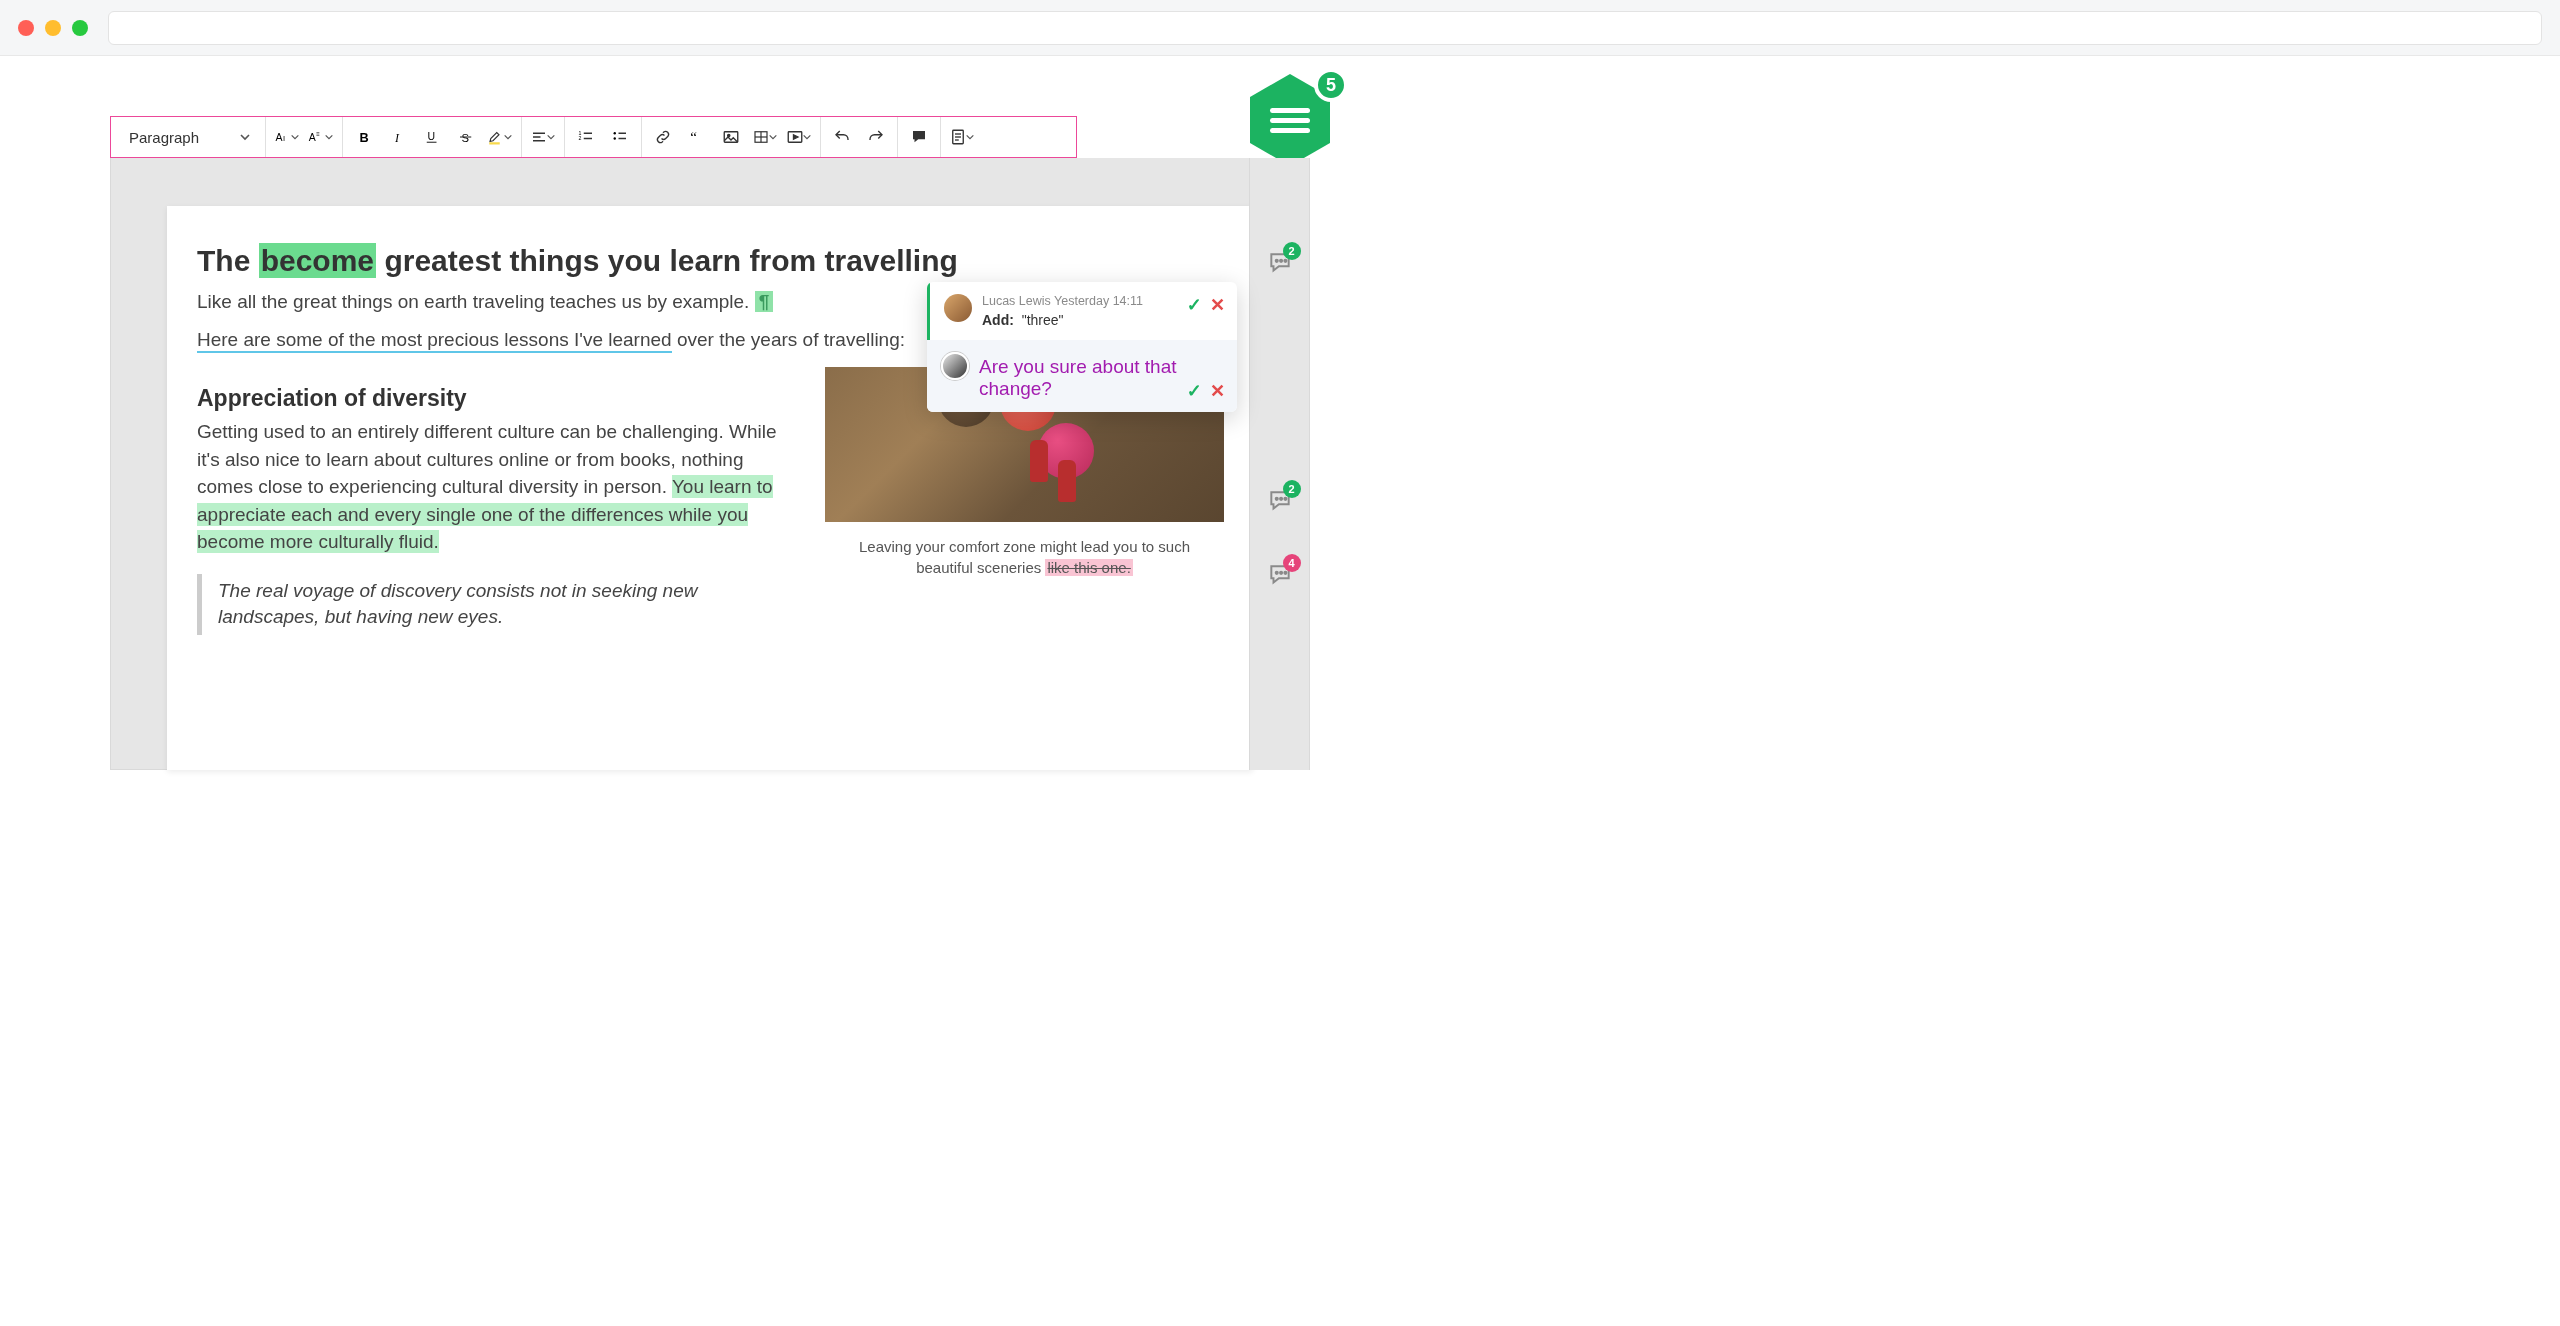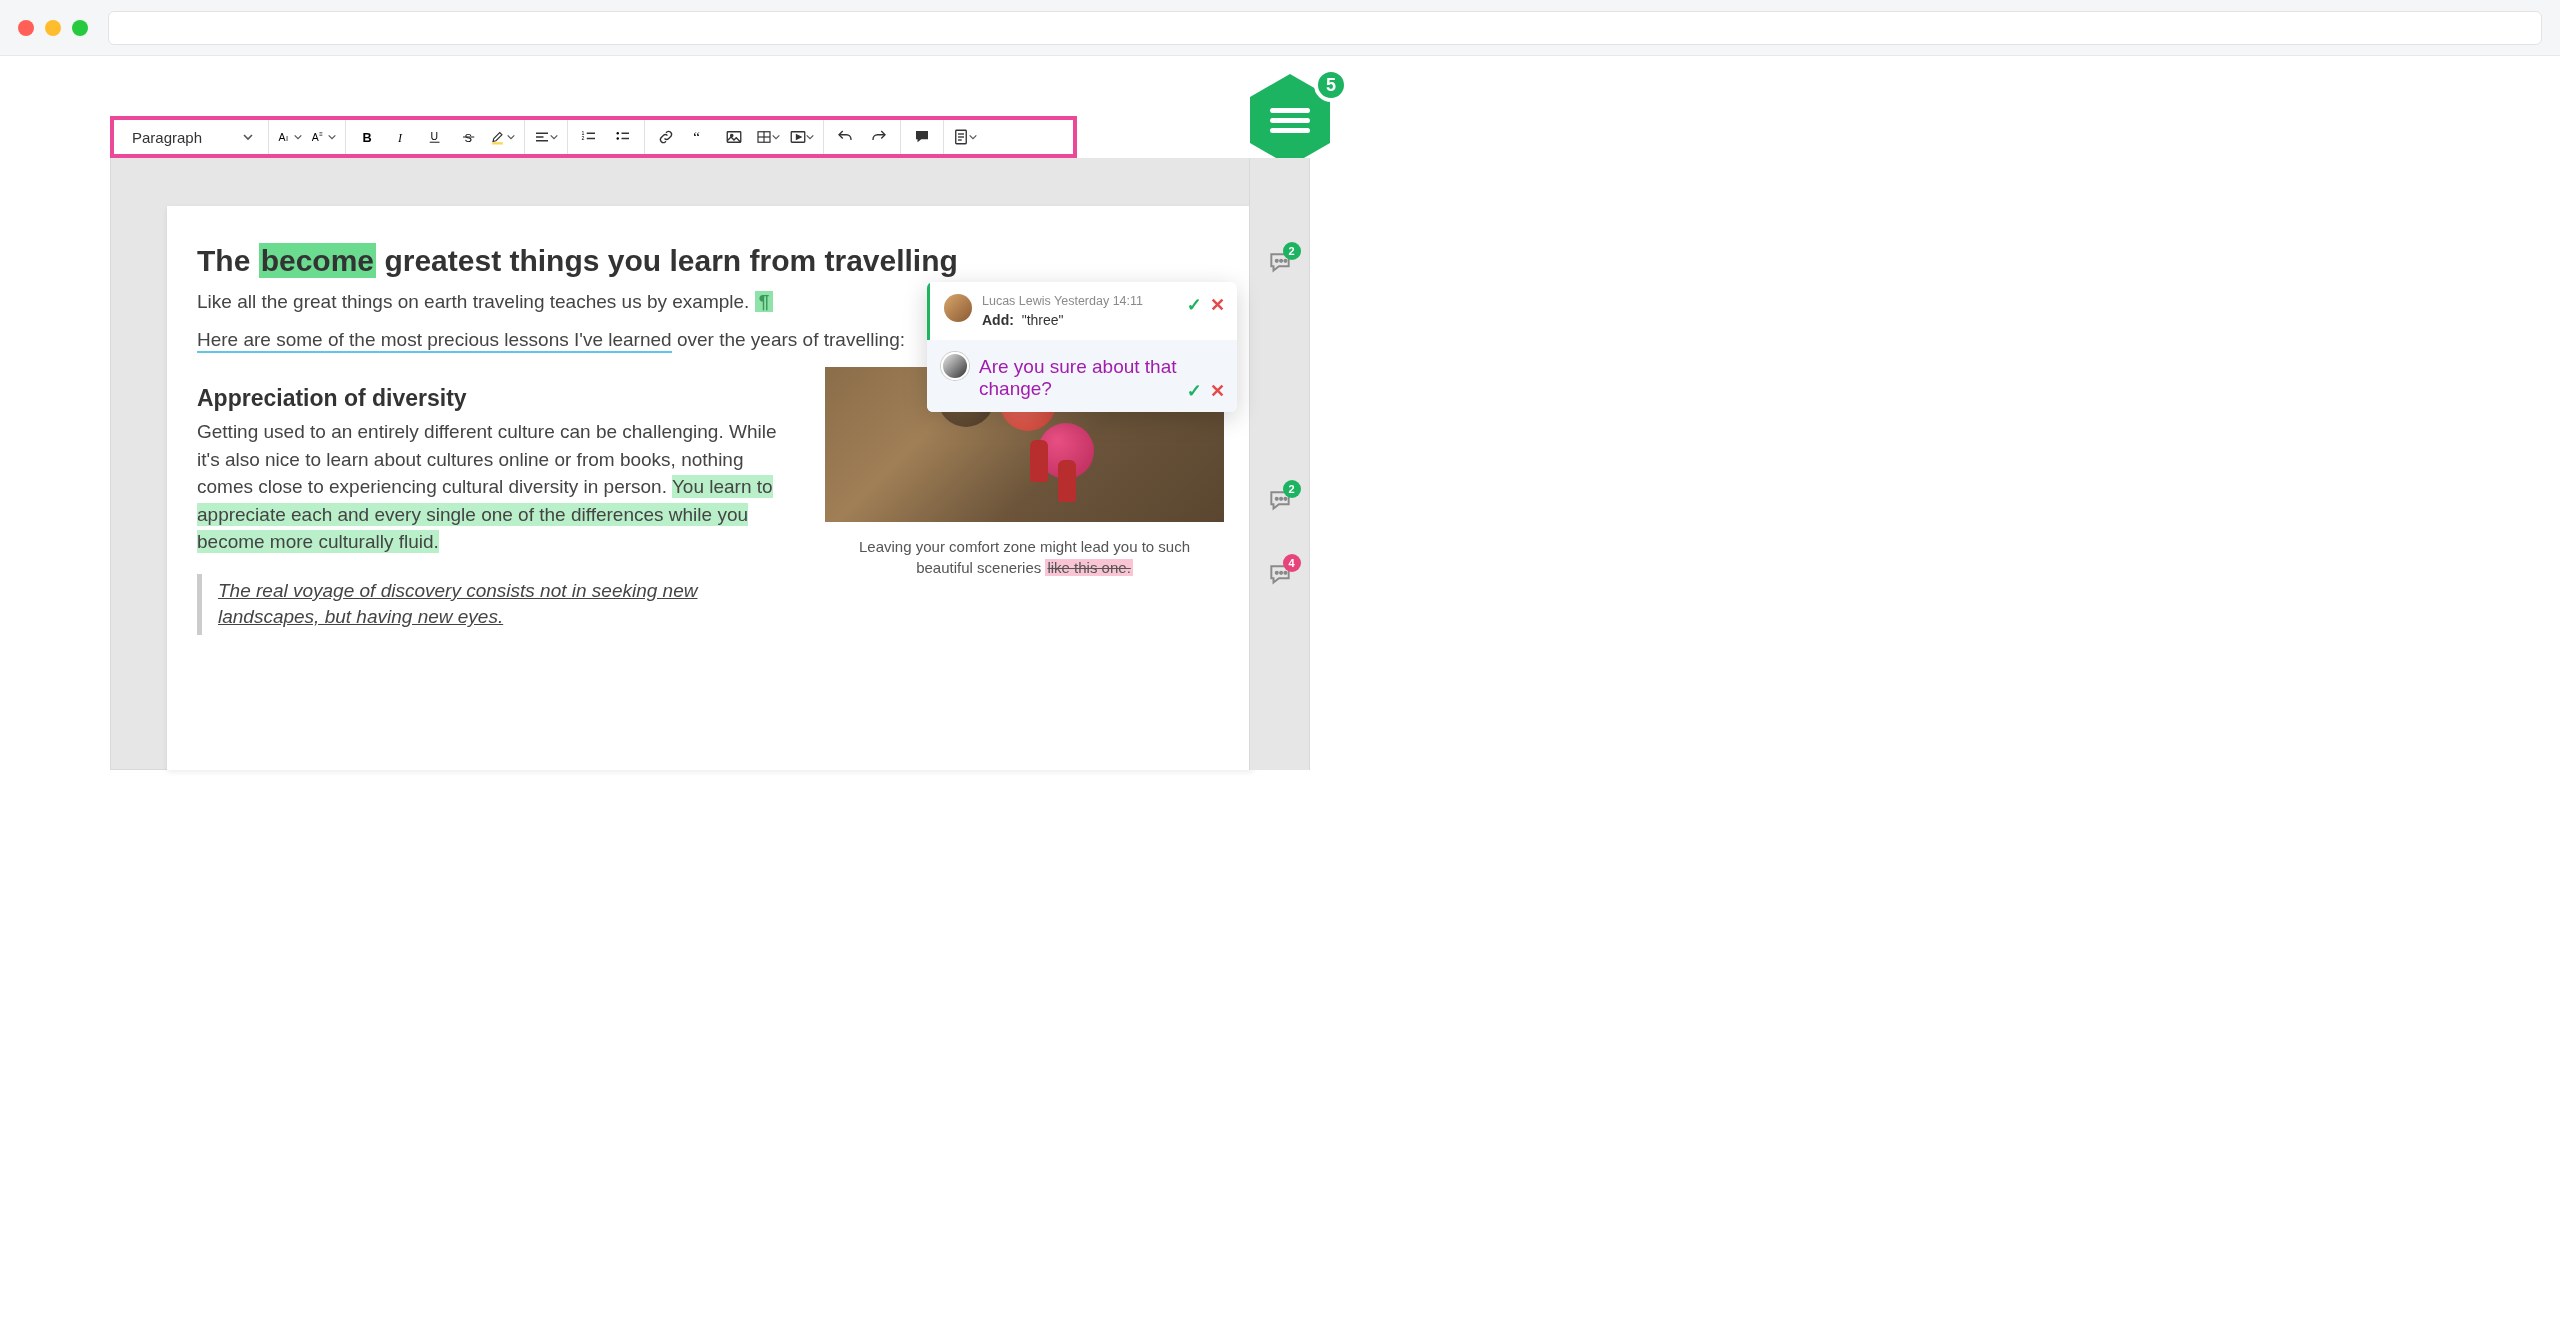--- a/index.html
+++ b/index.html
@@ -11,38 +11,38 @@
 .traffic-light { width: 16px; height: 16px; border-radius: 50%; }
 .tl-red { background: #ff5f56; }
 .tl-yellow { background: #ffbd2e; }
 .tl-green { background: #27c93f; }
 .url-bar { flex: 1; height: 34px; background: #fff; border-radius: 6px; border: 1px solid #e3e3e3; }
 
 
 .app { background: #fff; padding: 60px 20px 0 110px; position: relative; height: calc(100vh - 56px); }
 
 
-.toolbar { display: flex; border: 4px solid #ec4899; background: #fff; height: 42px; width: 967px; }
+.toolbar { display: flex; border: 1px solid #ec4899; background: #fff; height: 42px; width: 967px; }
 .tb-group { display: flex; align-items: center; border-right: 1px solid #e0e0e0; padding: 0 4px; }
 .tb-group:last-child { border-right: none; }
 .tb-btn { width: 34px; height: 40px; display: flex; align-items: center; justify-content: center; cursor: pointer; color: #333; }
 .tb-btn svg { width: 18px; height: 18px; }
 .tb-select { display: flex; align-items: center; padding: 0 10px 0 14px; gap: 40px; cursor: pointer; height: 40px; color: #333; font-size: 15px; min-width: 140px; }
 .tb-select svg { width: 12px; height: 12px; color: #555; }
 .tb-dd { display: flex; align-items: center; }
 .tb-dd .chev { width: 10px; margin-left: -2px; color: #555; }
 
 
 .canvas { background: #e6e6e6; border: 1px solid #d9d9d9; border-top: none; width: 1200px; padding: 48px 56px 0 56px; height: 612px; position: relative; }
 .page { background: #fff; box-shadow: 0 2px 6px rgba(0,0,0,.08); padding: 38px 30px 0 30px; height: 564px; color: #3c3c3c; overflow: hidden; position: relative; }
 
 .page h1 { font-size: 30px; font-weight: 600; color: #333; margin-bottom: 10px; }
 .page p { font-size: 19px; line-height: 1.45; color: #444; margin-bottom: 10px; }
 .page h2 { font-size: 23px; font-weight: 600; color: #333; margin-top: 22px; margin-bottom: 6px; }
-.page blockquote { border-left: 5px solid #ccc; padding: 4px 0 4px 16px; font-style: italic; font-size: 19px; color: #444; margin: 18px 0 18px 0; line-height: 1.4; text-decoration: underline; }
+.page blockquote { border-left: 5px solid #ccc; padding: 4px 0 4px 16px; font-style: italic; font-size: 19px; color: #444; margin: 18px 0 18px 0; line-height: 1.4; }
 
 .hl-green-strong { background: #6bdb8f; padding: 1px 2px; }
 .hl-green { background: #b9f0ca; padding: 1px 0; }
 .underline-cyan { border-bottom: 2px solid #5fc6e8; padding-bottom: 1px; }
 .pilcrow { background: #8fe2a8; color: #3a9a5e; padding: 0 4px; font-weight: bold; }
 .strike-pink { background: #f9c4d3; text-decoration: line-through; padding: 0 2px; }
 .faded { color: #a6a6a6; }
 .faded h2 { color: #a6a6a6; }
 
 .content-cols { display: flex; gap: 28px; }

